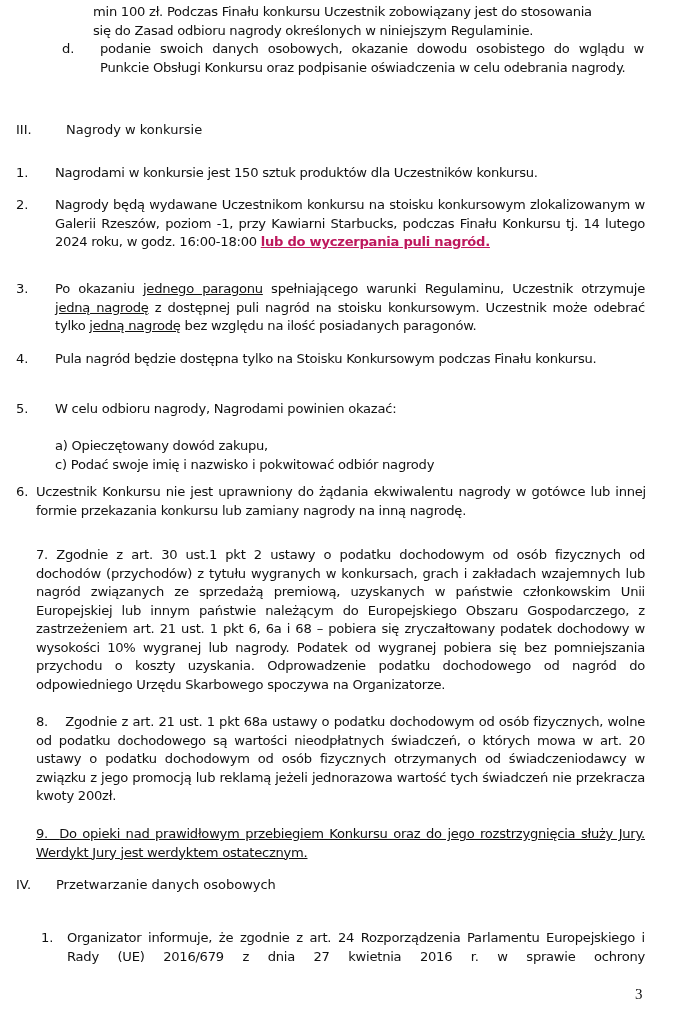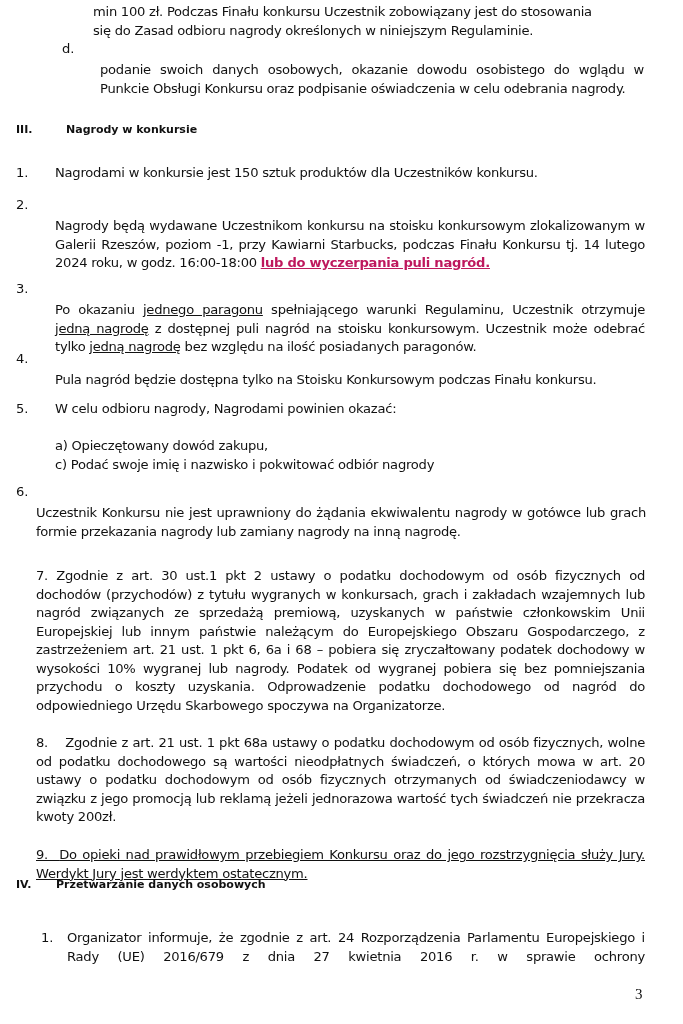--- a/index.html
+++ b/index.html
@@ -1,23 +1,23 @@
 <!DOCTYPE html>
 <html><head>
 <meta charset="utf-8">
 <style>
   html, body { margin: 0; padding: 0; background: #ffffff; }
   body { width: 683px; height: 1024px; position: relative; overflow: hidden;
          font-family: "DejaVu Sans", sans-serif; color: #111111; }
   .page { position: absolute; left: 0; top: 0; width: 683px; height: 1024px; }
   .txt { position: absolute; font-size: 13.1px; line-height: 18.5px; letter-spacing: -0.25px; }
-  .just { text-align: justify; text-align-last: left; margin-top: 21px; }
+  .just { text-align: justify; text-align-last: left; }
   .just-full { text-align: justify; text-align-last: justify; }
   .num { position: absolute; font-size: 13.1px; line-height: 18.5px; }
-  .heading { position: absolute; font-size: 11px; font-weight: bold; line-height: 18px; }
+  .heading { position: absolute; font-size: 13px; font-weight: normal; line-height: 18px; }
   .ul { text-decoration: underline; }
   .bul { font-weight: bold; text-decoration: underline; color: #be185d; }
   .pagenum { position: absolute; font-family: "Liberation Serif", serif; font-size: 15px; }
   .line { display: block; white-space: nowrap; }
 </style>
 </head>
 <body>
 
 <div class="page">
 
@@ -44,21 +44,21 @@
   <div class="txt just" style="left:55px; top:350px; width:590px;">Pula nagród będzie dostępna tylko na Stoisku Konkursowym podczas Finału konkursu.</div>
 
   <div class="num" style="left:16px; top:400px;">5.</div>
   <div class="txt" style="left:55px; top:400px; width:590px;">W celu odbioru nagrody, Nagrodami powinien okazać:</div>
   <div class="txt" style="left:55px; top:419px; width:590px;margin-top:18px;">
     <span class="line">a) Opieczętowany dowód zakupu,</span>
     <span class="line">c) Podać swoje imię i nazwisko i pokwitować odbiór nagrody</span>
   </div>
 
   <div class="num" style="left:16px; top:483px;">6.</div>
-  <div class="txt just" style="left:36px; top:483px; width:610px;">Uczestnik Konkursu  nie jest uprawniony do żądania ekwiwalentu nagrody w gotówce lub grach formie przekazania nagrody lub zamiany nagrody na inną nagrodę.</div>
+  <div class="txt just" style="left:36px; top:483px; width:610px;">Uczestnik Konkursu  nie jest uprawniony do żądania ekwiwalentu nagrody w gotówce lub innej formie przekazania konkursu lub zamiany nagrody na inną nagrodę.</div>
 
   <div class="txt just" style="left:36px; top:546px; width:609px;"><span>7.</span> <span>Zgodnie z art. 30 ust.1 pkt 2 ustawy o podatku dochodowym od osób fizycznych od dochodów (przychodów) z tytułu wygranych w konkursach, grach i zakładach wzajemnych lub nagród związanych ze sprzedażą premiową, uzyskanych w państwie członkowskim Unii Europejskiej lub innym państwie należącym do Europejskiego Obszaru Gospodarczego, z zastrzeżeniem art. 21 ust. 1 pkt 6, 6a i 68 – pobiera się zryczałtowany podatek dochodowy w wysokości 10% wygranej lub nagrody. Podatek od wygranej pobiera się bez pomniejszania przychodu o koszty uzyskania. Odprowadzenie podatku dochodowego od nagród do odpowiedniego Urzędu Skarbowego spoczywa na Organizatorze.</span></div>
 
   <div class="txt just" style="left:36px; top:713px; width:609px;"><span>8.</span>&nbsp;&nbsp;&nbsp; <span>Zgodnie z art. 21 ust. 1 pkt 68a ustawy o podatku dochodowym od osób fizycznych, wolne od podatku dochodowego są wartości nieodpłatnych świadczeń, o których mowa w art. 20 ustawy o podatku dochodowym od osób fizycznych otrzymanych od świadczeniodawcy w związku z jego promocją lub reklamą jeżeli jednorazowa wartość tych świadczeń nie przekracza kwoty 200zł.</span></div>
 
   <div class="txt just" style="left:36px; top:825px; width:609px;text-decoration:underline;"><span>9.</span>&nbsp; <span>Do opieki nad prawidłowym przebiegiem Konkursu oraz do jego rozstrzygnięcia służy Jury. Werdykt Jury jest werdyktem ostatecznym.</span></div>
 
   <div class="heading" style="left:16px; top:876px;">IV.</div>
   <div class="heading" style="left:56px; top:876px;">Przetwarzanie danych osobowych</div>
 

